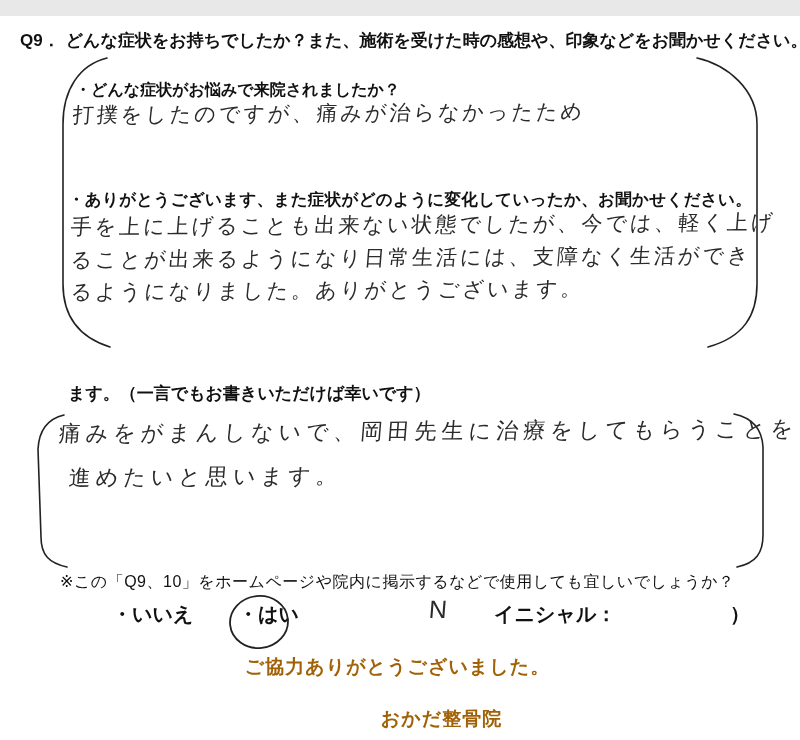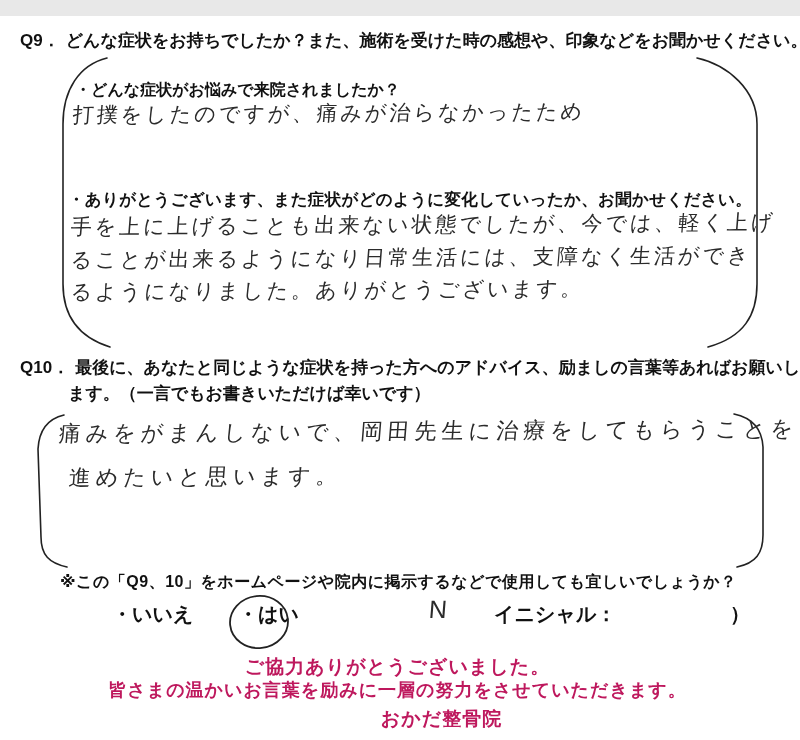--- a/index.html
+++ b/index.html
@@ -17,25 +17,25 @@
   .q-head{font-size:17px;letter-spacing:0px;}
   .q-num{margin-right:6px;}
   .bullet{font-size:16px;font-weight:bold;}
   .hw{
     font-weight:400;
     color:#2b2b2b;
     transform:skewX(-5deg) rotate(-0.4deg);
     transform-origin:left top;
   }
   .hw-big{font-size:21px;letter-spacing:3px;}
-  .note{font-size:16px;font-weight:bold;letter-spacing:0.5px;}
+  .note{font-size:16px;font-weight:normal;letter-spacing:0.5px;}
   .opt{font-size:20px;font-weight:bold;text-align:center;}
   .footer-line{
     position:absolute;left:0;width:795px;
-    text-align:center;font-weight:bold;color:#be185d;
+    text-align:center;font-weight:bold;color:#a16207;
     letter-spacing:1px;
   }
   svg{position:absolute;overflow:visible;}
   svg path, svg ellipse{fill:none;stroke:#222;stroke-linecap:round;}
 </style>
 </head>
 <body>
 
 <div class="page">
 
@@ -49,23 +49,20 @@
   </svg>
 
   <div class="abs bullet" style="left:75px;top:64px;font-family:Liberation Serif, serif;">・どんな症状がお悩みで来院されましたか？</div>
   <div class="abs hw hw-big" style="left:74px;top:85px;">打撲をしたのですが、痛みが治らなかったため</div>
 
   <div class="abs bullet" style="left:68px;top:173px;font-size:16.5px;letter-spacing:0.3px;">・ありがとうございます、また症状がどのように変化していったか、お聞かせください。</div>
   <div class="abs hw hw-big" style="left:72px;top:197px;">手を上に上げることも出来ない状態でしたが、今では、軽く上げ</div>
   <div class="abs hw hw-big" style="left:72px;top:230px;">ることが出来るようになり日常生活には、支障なく生活ができ</div>
   <div class="abs hw hw-big" style="left:72px;top:262px;">るようになりました。ありがとうございます。</div>
 
-  <div class="abs printed q-head" style="left:20px;top:340px;">
-    <span class="q-num">Q10．</span><span>最後に、あなたと同じような症状を持った方へのアドバイス、励ましの言葉等あればお願いし</span>
-  </div>
   <div class="abs printed q-head" style="left:68px;top:366px;">ます。（一言でもお書きいただけば幸いです）</div>
 
   <svg style="left:30px;top:393px;" width="740" height="162" viewBox="0 0 740 162">
     <path d="M 34 6 C 17 10, 9 22, 8 40 L 11 128 C 11 146, 19 154, 37 158" stroke-width="1.6"></path>
     <path d="M 704 5 C 723 9, 732 20, 733 38 L 733 126 C 733 144, 726 154, 707 158" stroke-width="1.6"></path>
   </svg>
 
   <div class="abs hw" style="left:60px;top:403px;font-size:22px;letter-spacing:5px;">痛みをがまんしないで、岡田先生に治療をしてもらうことを</div>
   <div class="abs hw" style="left:70px;top:447px;font-size:22px;letter-spacing:5px;">進めたいと思います。</div>
 
@@ -75,16 +72,15 @@
   <div class="abs opt" style="left:238px;top:585px;">・はい</div>
   <div class="abs hw" style="left:430px;top:579px;font-size:25px;">N</div>
   <div class="abs opt" style="left:494px;top:585px;">イニシャル：</div>
   <div class="abs opt" style="left:730px;top:585px;">）</div>
 
   <svg style="left:222px;top:576px;" width="76" height="62" viewBox="0 0 76 62">
     <ellipse cx="37" cy="30" rx="29" ry="26" transform="rotate(-6 37 30)" stroke-width="1.8"></ellipse>
   </svg>
 
   <div class="footer-line" style="top:638px;font-size:19px;">ご協力ありがとうございました。</div>
-  <div class="footer-line" style="top:662px;font-size:18px;">皆さまの温かいお言葉を励みに一層の努力をさせていただきます。</div>
   <div class="footer-line" style="top:690px;font-size:19px;padding-left:44px;">おかだ整骨院</div>
 
 </div>
 
 </body></html>

